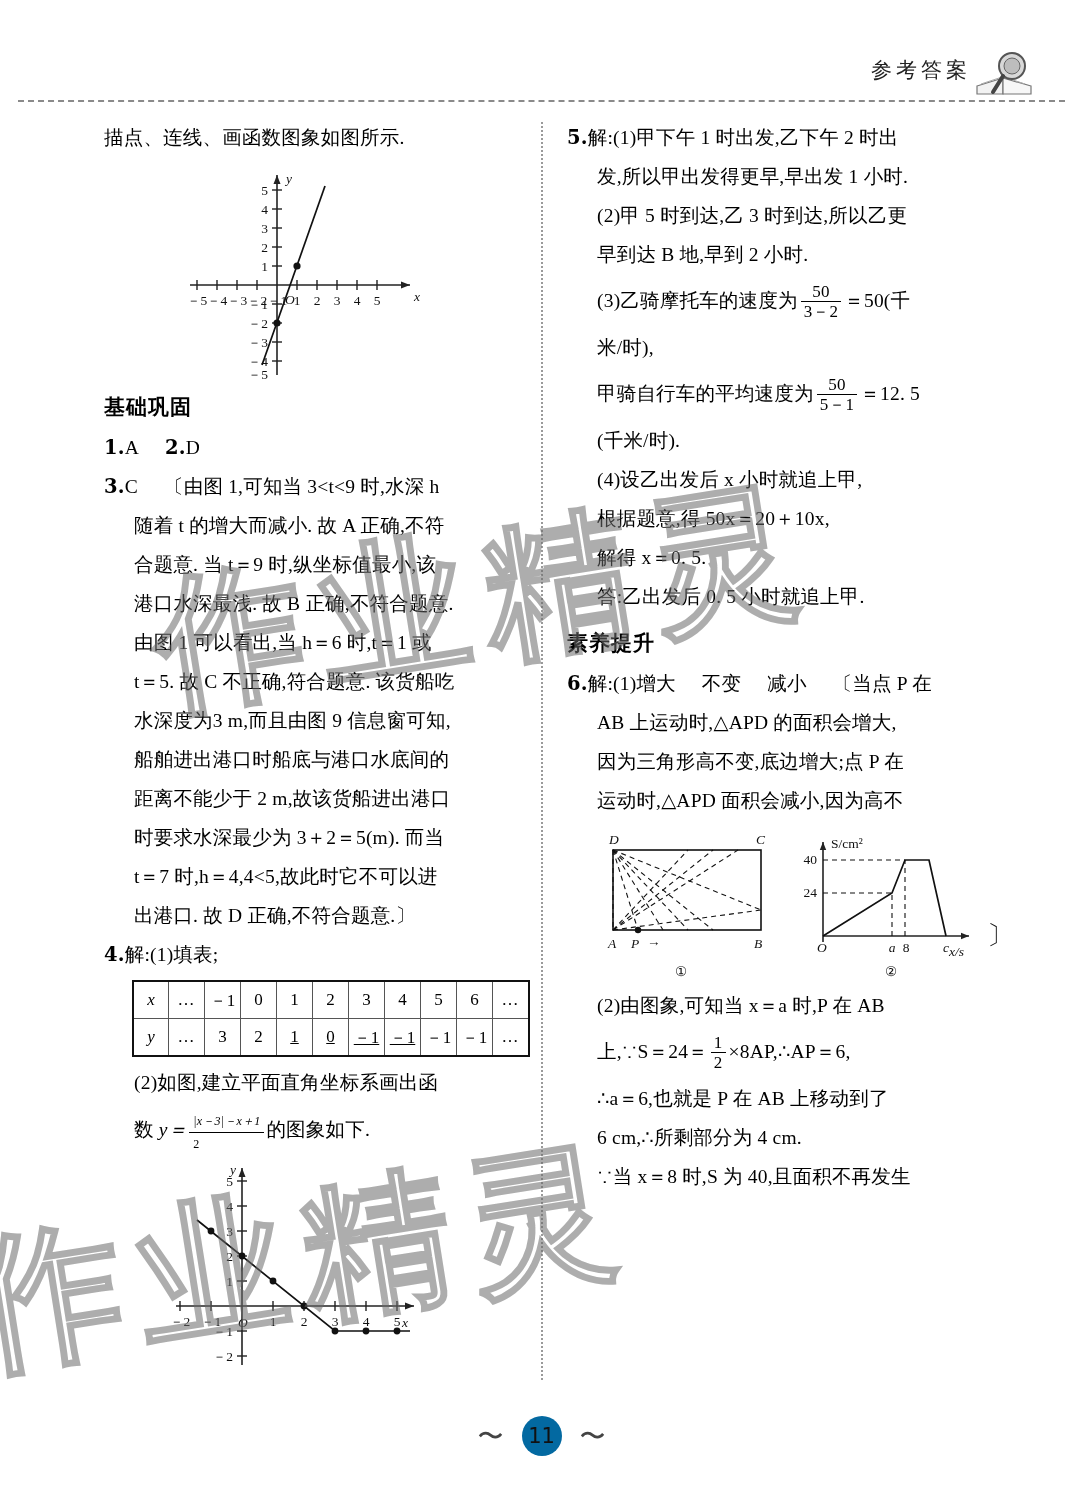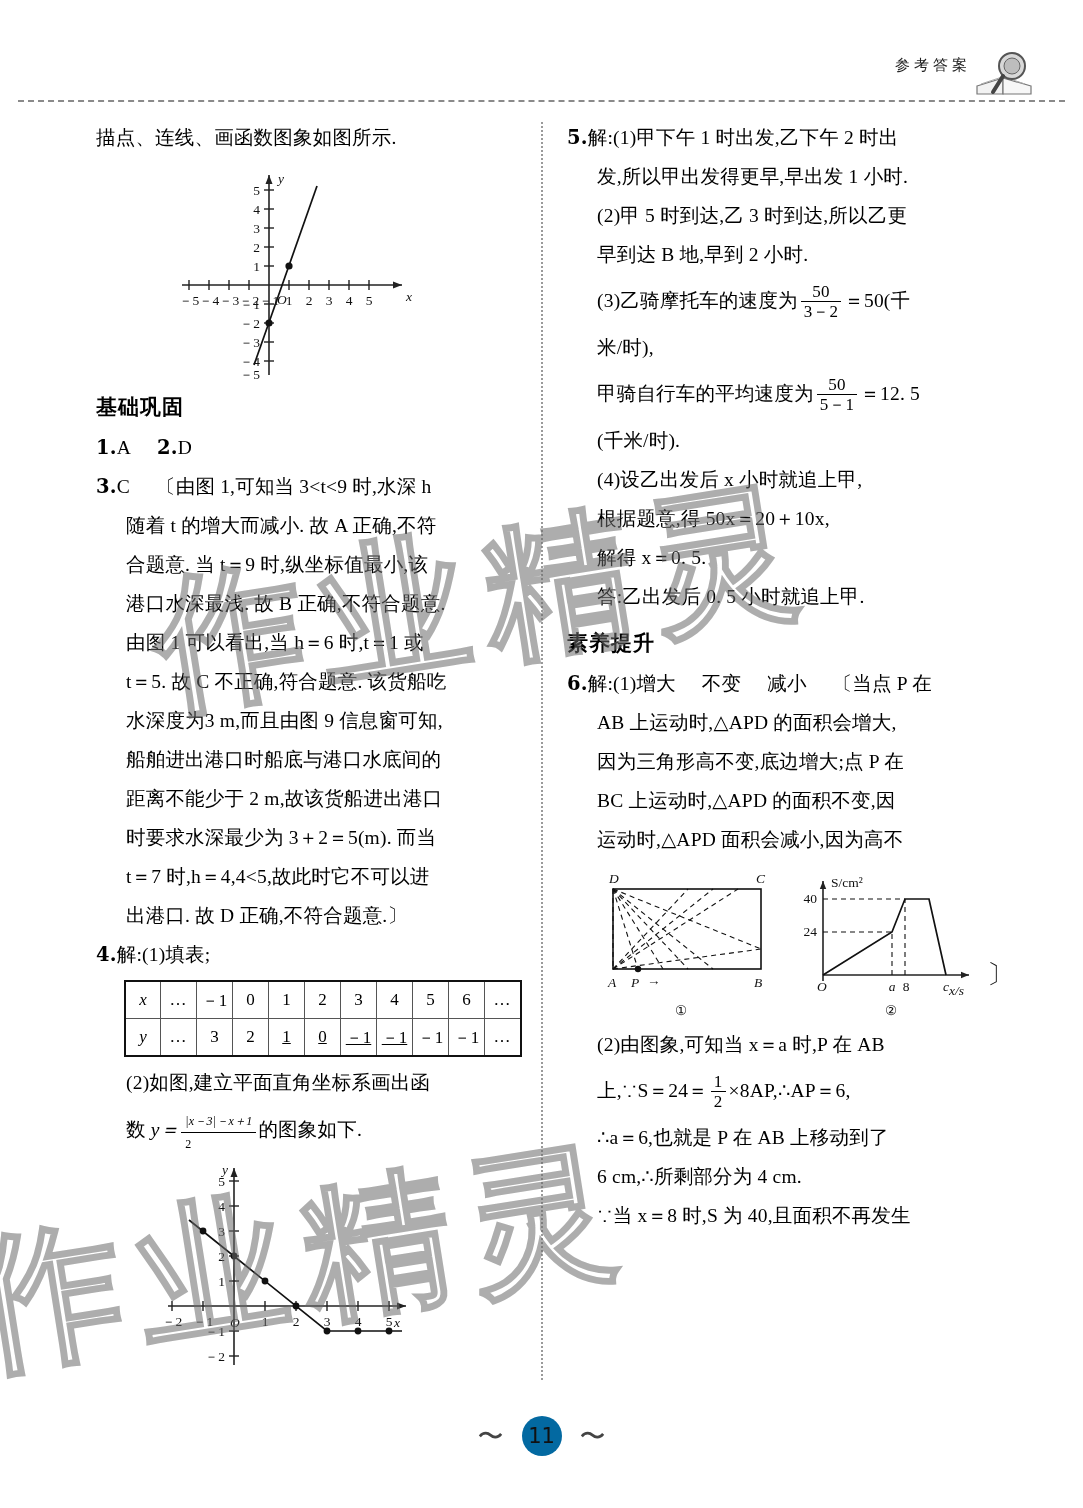--- a/index.html
+++ b/index.html
@@ -7,27 +7,27 @@
     width:1083px;height:1508px;position:relative;background:#fff;
     font-family:"Liberation Serif","DejaVu Serif",serif;color:#000;
     overflow:hidden;
   }
   .page{position:absolute;inset:0;}
 
   
   .header{position:absolute;left:0;right:0;top:54px;height:56px;}
   .header-rule{position:absolute;left:18px;right:18px;top:46px;height:0;
     border-top:2px dashed #8a8a8a;}
-  .header-title{position:absolute;right:112px;top:2px;font-size:15px;
+  .header-title{position:absolute;right:112px;top:2px;font-size:21px;
     font-family:Liberation Sans, sans-serif;letter-spacing:4px;color:#222;}
   .header-icon{position:absolute;right:48px;top:-6px;width:62px;height:52px;}
 
   
   .col{position:absolute;top:118px;width:432px;}
-  .col-left{left:96px;}
+  .col-left{left:104px;}
   .col-right{left:567px;}
   .col-divider{position:absolute;left:541px;top:122px;width:0;height:1258px;
     border-left:2px dotted #9a9a9a;}
 
   .line{font-size:19.5px;line-height:39px;white-space:nowrap;letter-spacing:.2px;}
   .ind{padding-left:30px;}
   .sect{font-family:"DejaVu Sans","Liberation Sans",sans-serif;font-weight:bold;
         font-size:21px;line-height:42px;letter-spacing:1px;}
   .num{font-weight:bold;font-family:"DejaVu Serif",serif;}
   .it{font-style:italic;font-family:"Liberation Serif",serif;}
@@ -323,21 +323,20 @@
     <div class="line ind">解得 x＝0. 5.</div>
     <div class="line ind">答:乙出发后 0. 5 小时就追上甲.</div>
 
     <div class="sect" style="margin-top:6px;">素养提升</div>
 
     <div class="line">
       <span class="num">6.</span><span>解:(1)增大</span><span class="sp2"></span><span>不变</span><span class="sp2"></span><span>减小</span><span class="sp2"></span><span>〔当点 P 在</span>
     </div>
     <div class="line ind">AB 上运动时,△APD 的面积会增大,</div>
     <div class="line ind">因为三角形高不变,底边增大;点 P 在</div>
-    <div class="line ind">BC 上运动时,△APD 的面积不变,因</div>
     <div class="line ind">运动时,△APD 面积会减小,因为高不</div>
 
     <div class="fig" style="margin:4px 0 2px 24px;">
       <svg width="420" height="160" viewBox="0 0 420 160">
 
         <rect x="22" y="26" width="148" height="80" fill="none" stroke="#111" stroke-width="1.6"></rect>
         <text class="lbli" x="18" y="20">D</text>
         <text class="lbli" x="165" y="20">C</text>
         <text class="lbli" x="17" y="124">A</text>
         <text class="lbli" x="163" y="124">B</text>

